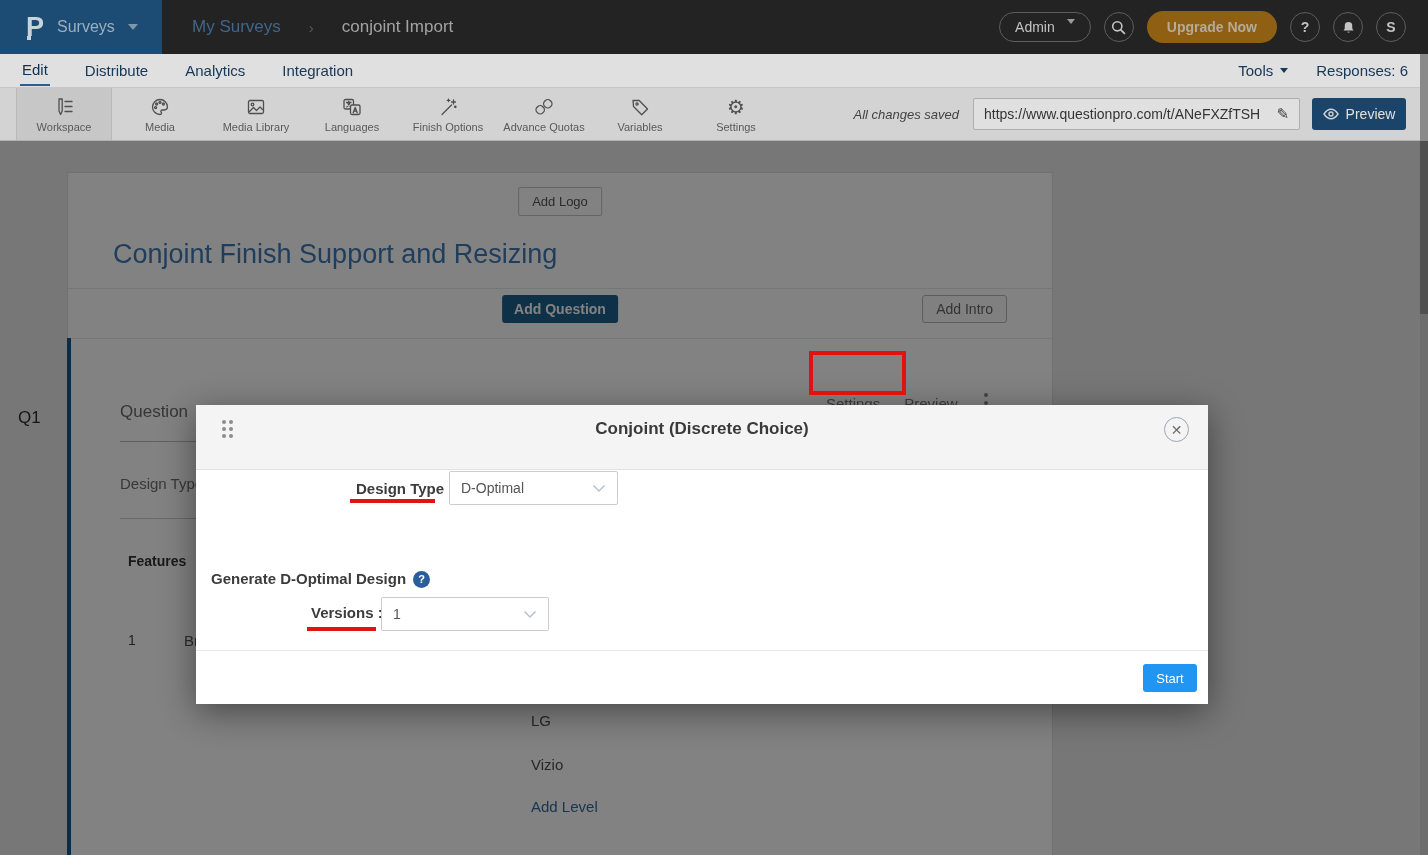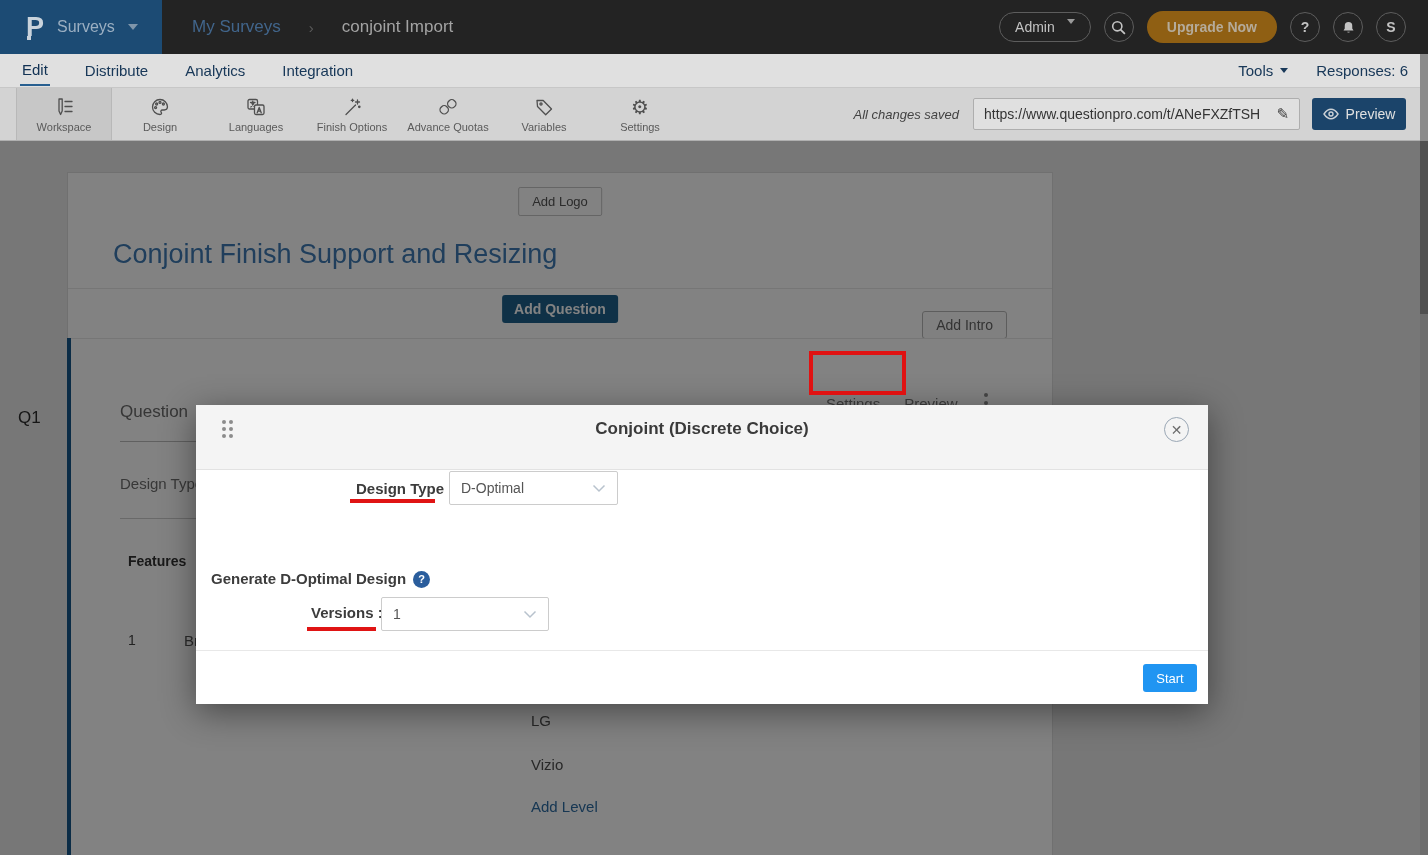--- a/index.html
+++ b/index.html
@@ -49,21 +49,21 @@
   .preview-btn { width:94px; height:32px; background:#1f4e79; border-radius:3px; color:#fff; font-size:14px; display:flex; align-items:center; justify-content:center; gap:7px; }
   .preview-btn svg { stroke:#e8eef4; fill:none; stroke-width:1.4; }
 
   
   .content { position:absolute; top:141px; left:0; right:0; bottom:0; background:#ebebeb; }
   .survey-card { position:absolute; left:67px; top:31px; width:986px; bottom:-6px; background:#fff; border:1px solid #dcdcdc; }
   .add-logo-btn { position:absolute; left:50%; transform:translateX(-50%); top:14px; background:#fff; border:1px solid #c6c6c6; border-radius:2px; padding:6px 13px; font-size:13px; color:#555; }
   .survey-title { position:absolute; left:45px; top:66px; font-size:27px; color:#3f7cb5; }
   .card-divider { position:absolute; left:0; right:0; border-top:1px solid #e8e8e8; }
   .add-question-btn { position:absolute; left:50%; transform:translateX(-50%); top:122px; height:28px; background:#1f618c; border-radius:3px; color:#fff; font-size:14px; font-weight:bold; display:flex; align-items:center; padding:0 12px; }
-  .add-intro-btn { position:absolute; right:45px; top:122px; height:28px; background:#fcfcfc; border:1px solid #b8b8b8; border-radius:3px; color:#666; font-size:14px; display:flex; align-items:center; padding:0 13px;margin-top:16px; }
+  .add-intro-btn { position:absolute; right:45px; top:122px; height:28px; background:#fcfcfc; border:1px solid #b8b8b8; border-radius:3px; color:#666; font-size:14px; display:flex; align-items:center; padding:0 13px; }
   .q-border { position:absolute; left:-1px; top:165px; bottom:0; width:4px; background:#17578a; }
   .q-id { position:absolute; left:18px; top:267px; font-size:17px; color:#2d2d2d; }
   .q-actions { position:absolute; left:758px; top:218px; display:flex; align-items:center; gap:24px; font-size:15px; color:#777; }
   .kebab { display:flex; flex-direction:column; gap:4px; padding:2px; }
   .kebab span { width:4px; height:4px; border-radius:50%; background:#8a8a8a; }
   .q-question-label { position:absolute; left:52px; top:229px; font-size:17px; color:#6b6b6b; }
   .q-underline-1 { position:absolute; left:52px; top:268px; width:260px; border-top:1px solid #bdbdbd; }
   .q-designtype-label { position:absolute; left:52px; top:302px; font-size:15px; color:#6f6f6f; }
   .q-underline-2 { position:absolute; left:52px; top:345px; width:260px; border-top:1px solid #cfcfcf; }
   .q-features-header { position:absolute; left:60px; top:380px; font-size:14px; font-weight:bold; color:#333; }
@@ -170,21 +170,31 @@
       <div class="titem">
         <span class="ticon">
           <svg width="22" height="22" viewBox="0 0 22 22">
             <path d="M11 3.5a7.5 7.5 0 1 0 0 15c1.6 0 1.9-1.2 1.2-2.1-.8-1-.2-2.4 1.2-2.4h1.8A3.3 3.3 0 0 0 18.5 11 7.5 7.5 0 0 0 11 3.5z"></path>
             <circle cx="7.6" cy="8" r="1"></circle>
               <circle cx="11" cy="6.4" r="1"></circle>
               <circle cx="14.4" cy="8" r="1"></circle>
               <circle cx="6.6" cy="11.6" r="1"></circle>
           </svg>
         </span>
-        <span>Design</span>
+        <span>Media</span>
+      </div>
+      <div class="titem">
+        <span class="ticon">
+          <svg width="22" height="22" viewBox="0 0 22 22">
+            <rect x="3.5" y="4.5" width="15" height="13" rx="1.5"></rect>
+            <circle cx="7.5" cy="8.5" r="1.3"></circle>
+            <path d="M4.5 15.5l4-4 3 3 3.5-3.5 2.5 2.5"></path>
+          </svg>
+        </span>
+        <span>Media Library</span>
       </div>
       <div class="titem">
         <span class="ticon">
           <svg width="22" height="22" viewBox="0 0 22 22">
             <rect x="3" y="3.5" width="9.5" height="9.5" rx="1.5"></rect>
             <path d="M5.5 6.5h4.5M7.75 6.5V5.2M5.8 11c1.6-1 2.7-2.4 3.2-4.3M9.8 11c-1.6-1-2.7-2.4-3.2-4.3"></path>
             <rect x="9.5" y="9" width="9.5" height="9.5" rx="1.5" fill="#f1f1f1"></rect>
             <path d="M12.2 16.8l2-5.4 2 5.4M12.9 15.2h2.7"></path>
           </svg>
         </span>

